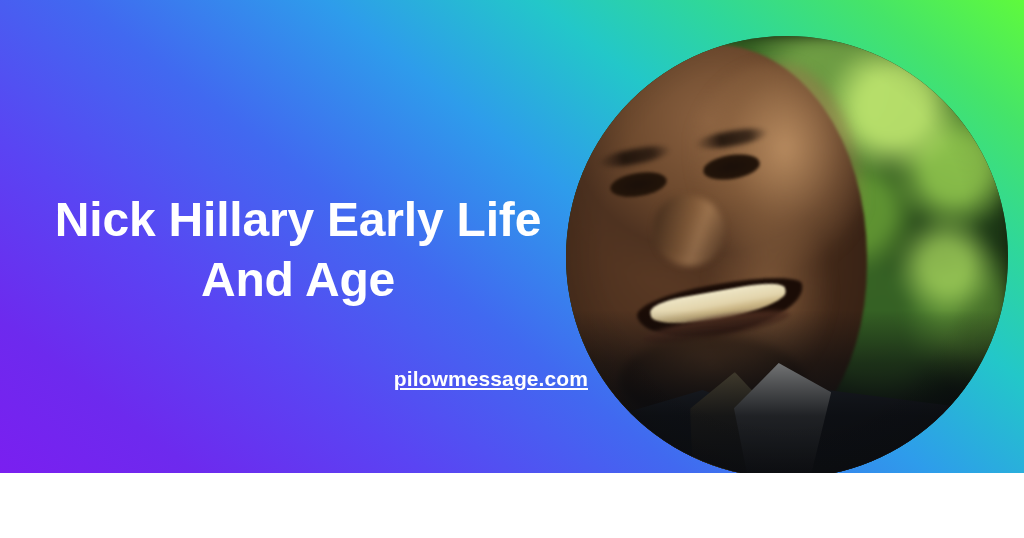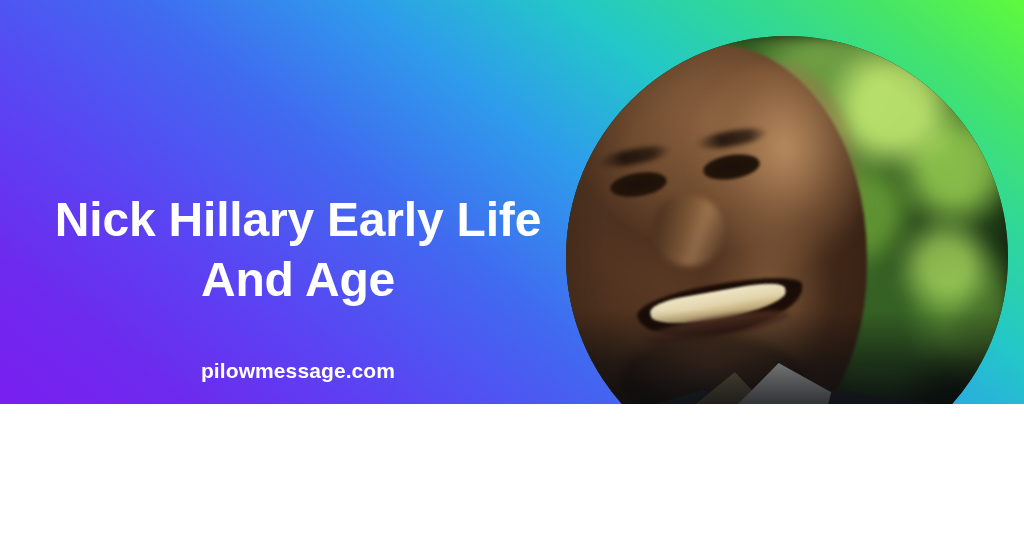--- a/index.html
+++ b/index.html
@@ -7,21 +7,21 @@
     padding: 0;
     background: #ffffff;
   }
   body {
     font-family: "Liberation Sans", sans-serif;
   }
 
   #banner {
     position: relative;
     width: 1024px;
-    height: 404px;
+    height: 473px;
     overflow: hidden;
     
     background:
       linear-gradient(38deg,
         #7a1ff0 0%,
         #6d2aee 12%,
         #5a44f3 26%,
         #4169f0 42%,
         #2e9ceb 57%,
         #23c7c9 70%,
@@ -46,27 +46,28 @@
     color: #ffffff;
     font-size: 48px;
     line-height: 1.26;
     font-weight: bold;
     letter-spacing: -0.2px;
     text-align: center;
     white-space: pre-line;
   }
 
   #site-name {
-    margin: 0;
+    margin: 8px;
     padding-top: 48px;
     color: #ffffff;
     font-size: 21px;
     font-weight: bold;
     letter-spacing: 0.1px;
-    text-align: center;
+    text-align: right;
+    text-decoration: underline;
   }
 
   
   #portrait {
     position: absolute;
     left: 566px;
     top: 36px;
     width: 442px;
     height: 442px;
     border-radius: 50%;

